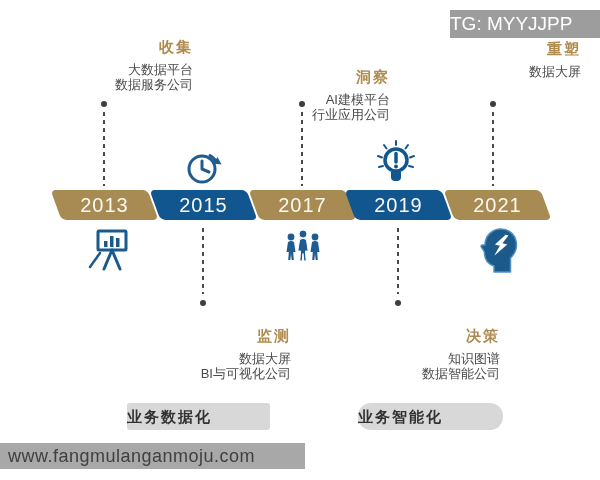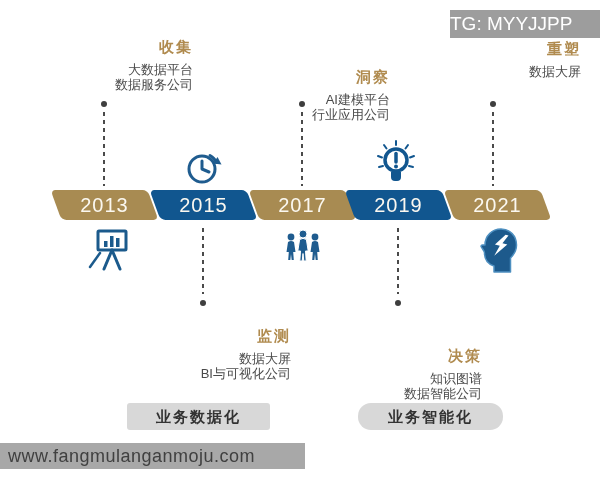--- a/index.html
+++ b/index.html
@@ -35,21 +35,21 @@
   }
   .seg.gold { background:#a88b52; }
   .seg.blue { background:#11568f; }
   .seg span {
     display:block; transform:skewX(-20deg); text-align:center;
     line-height:30px; color:#fbf8f0; font-size:20px; letter-spacing:1px;
   }
   
   .phase {
     position:absolute; top:403px; height:27px; background:#d8d8d8; border-radius:3px;
-    color:#333333; font-weight:bold; font-size:15px; text-align:center; line-height:27px;
+    color:#333333; font-weight:bold; font-size:15px; text-align:left; line-height:27px;
     letter-spacing:2px;
   }
   .icon { position:absolute; }
 </style>
 </head>
 <body>
 
 <div class="canvas">
 
   <div class="wm-top">TG: MYYJJPP</div>
@@ -150,21 +150,21 @@
   <div class="vdash" style="left:202px; top:228px; height:66px;"></div>
   <div class="dot" style="left:200px; top:300px;"></div>
   <div class="vdash" style="left:397px; top:228px; height:66px;"></div>
   <div class="dot" style="left:395px; top:300px;"></div>
 
   <div class="col" style="left:115px; top:327px;">
     <div class="stage-title">监测</div>
     <div class="stage-line">数据大屏</div>
     <div class="stage-line">BI与可视化公司</div>
   </div>
-  <div class="col" style="left:306px; top:327px;margin-top:20px;">
+  <div class="col" style="left:324px; top:327px;">
     <div class="stage-title">决策</div>
     <div class="stage-line">知识图谱</div>
     <div class="stage-line">数据智能公司</div>
   </div>
 
   <div class="phase" style="left:127px; width:143px;">业务数据化</div>
   <div class="phase" style="left:358px; width:145px;border-radius:13px;">业务智能化</div>
 
 </div>
 

